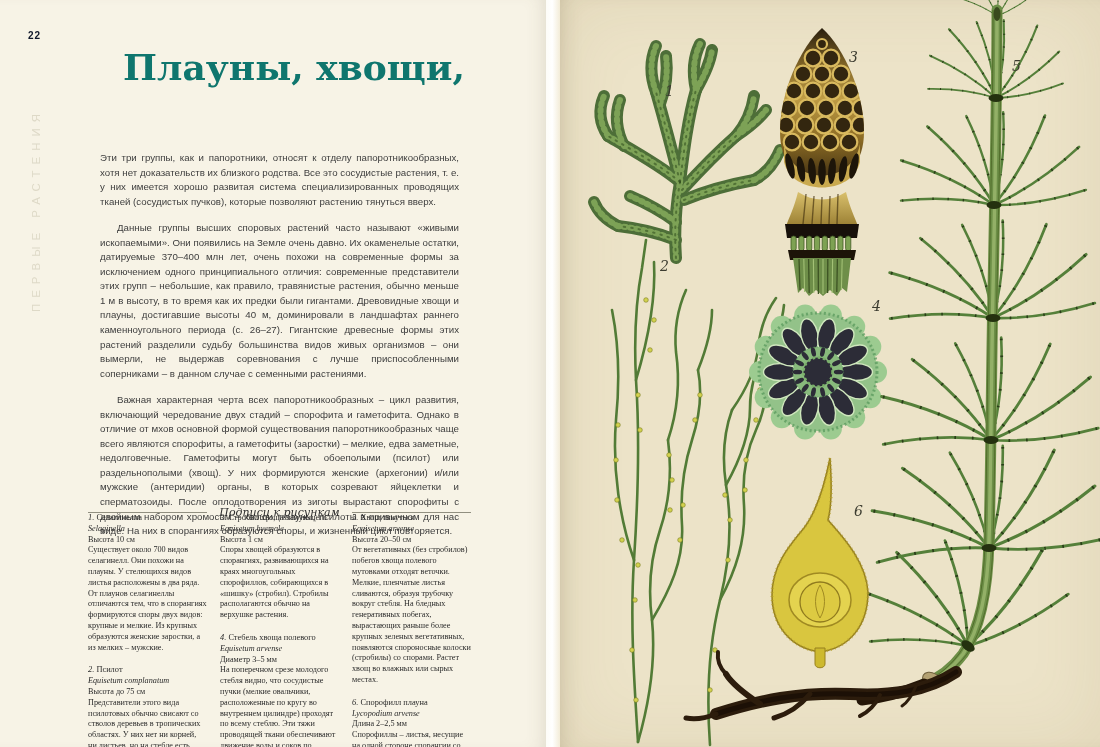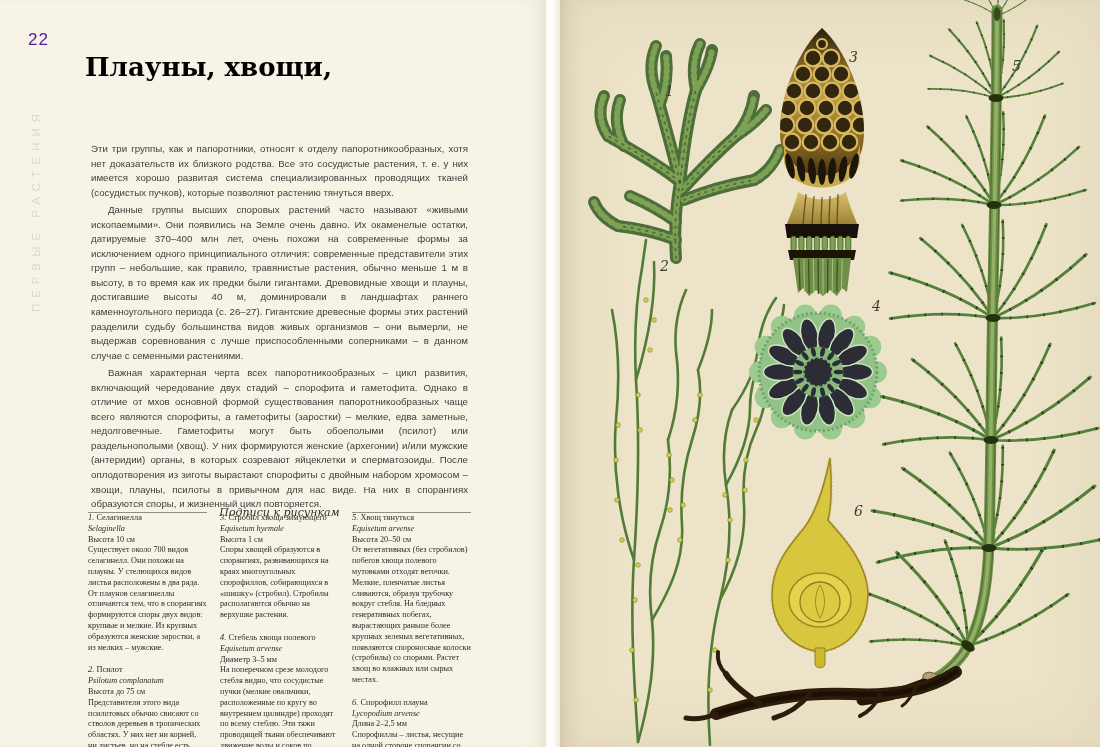--- a/index.html
+++ b/index.html
@@ -13,37 +13,38 @@
     box-shadow:inset -14px 0 20px -14px rgba(90,80,50,.18);
   }
   .gutter{position:absolute;left:546px;top:0;width:14px;height:747px;
     background:linear-gradient(to right,#fdfcf7,#ffffff 45%,#f3ecd8);}
   .page-right{
     position:absolute;left:560px;top:0;width:540px;height:747px;
     background:#ece3c8;
     box-shadow:inset 14px 0 22px -14px rgba(90,75,40,.22), inset 0 0 70px rgba(150,125,70,.12);
   }
   .page-number{
-    position:absolute;left:28px;top:30px;font-size:17px;letter-spacing:1px;
-    color:#4c1d95;
+    position:absolute;left:28px;top:30px;font-size:10px;letter-spacing:1px;
+    color:#0f172a;
+    font-weight:bold;
   }
   .sidebar-vertical{
     position:absolute;left:36px;top:210px;transform:translate(-50%,-50%) rotate(-90deg);
     white-space:nowrap;font-size:11.5px;letter-spacing:6px;color:#ded9c7;
   }
   .title-block{
-    position:absolute;left:85px;top:50px;width:380px;text-align:left;
-    font-family:"DejaVu Serif",serif;font-weight:bold;color:#000000;
-    font-size:26px;line-height:35px;
+    position:absolute;left:85px;top:50px;width:380px;text-align:right;
+    font-family:"DejaVu Serif",serif;font-weight:bold;color:#0f766e;
+    font-size:36px;line-height:35px;
   }
   .body-text{
     position:absolute;left:88px;top:139px;width:383px;
     font-size:9.7px;line-height:14.55px;text-align:justify;color:#3d3d3d;
   }
-  .body-text p{margin:3px;}
+  .body-text p{margin:12px;}
   .body-text p.indent{text-indent:17px;}
   .captions-rule{
     position:absolute;left:88px;top:506px;width:383px;
     display:flex;align-items:center;gap:12px;
   }
   .rule-line{flex:1;height:1px;background:#918f80;}
   .captions-header{
     font-family:"DejaVu Serif",serif;font-style:italic;font-size:11px;color:#2e2e2e;
     white-space:nowrap;
   }
@@ -97,21 +98,21 @@
   <div class="captions-cols">
     <div class="cap-col">
       <div class="cap-entry">
         <div class="cap-title"><span class="cap-no">1.</span> <span>Селагинелла</span></div>
         <div class="cap-latin">Selaginella</div>
         <div class="cap-dim">Высота 10 см</div>
         <div class="cap-text">Существует около 700 видов селагинелл. Они похожи на плауны. У стелющихся видов листья расположены в два ряда. От плаунов селагинеллы отличаются тем, что в спорангиях формируются споры двух видов: крупные и мелкие. Из крупных образуются женские заростки, а из мелких – мужские.</div>
       </div>
       <div class="cap-entry">
         <div class="cap-title"><span class="cap-no">2.</span> <span>Псилот</span></div>
-        <div class="cap-latin">Psilotum complanatum</div>
+        <div class="cap-latin">Equisetum complanatum</div>
         <div class="cap-dim">Высота до 75 см</div>
         <div class="cap-text">Представители этого вида псилотовых обычно свисают со стволов деревьев в тропических областях. У них нет ни корней, ни листьев, но на стебле есть мелкие чешуйки.</div>
       </div>
     </div>
     <div class="cap-col">
       <div class="cap-entry">
         <div class="cap-title"><span class="cap-no">3.</span> <span>Стробил хвоща зимующего</span></div>
         <div class="cap-latin">Equisetum hyemale</div>
         <div class="cap-dim">Высота 1 см</div>
         <div class="cap-text">Споры хвощей образуются в спорангиях, развивающихся на краях многоугольных спорофиллов, собирающихся в «шишку» (стробил). Стробилы располагаются обычно на верхушке растения.</div>

